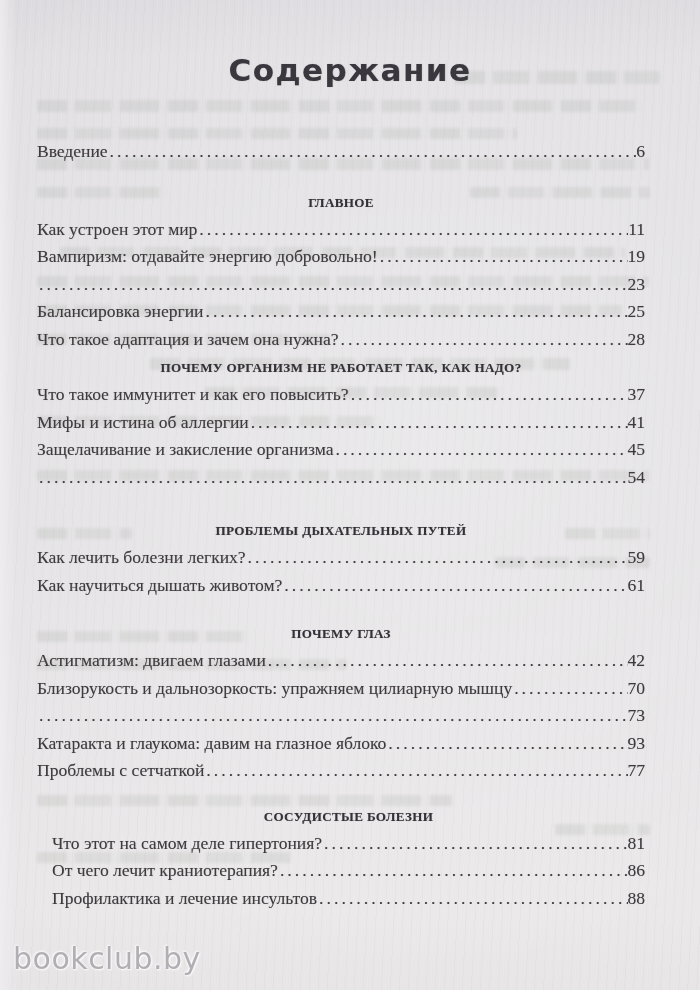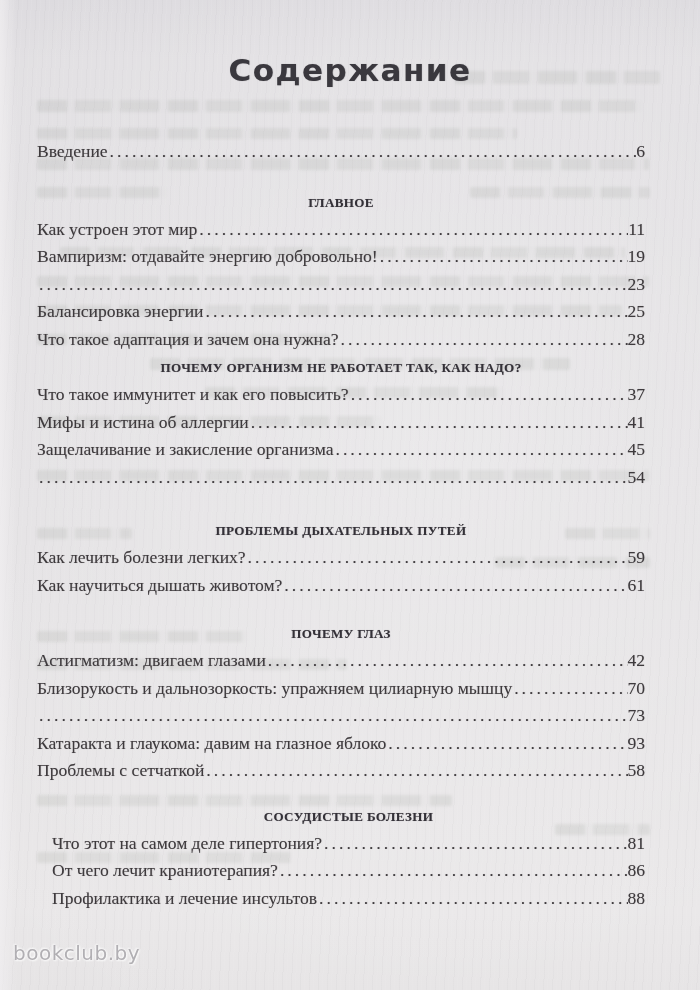--- a/index.html
+++ b/index.html
@@ -88,21 +88,21 @@
   .s1 { margin-top: 24px; }
   .s2 { margin-top: 2px; }
   .s3 { margin-top: 27px; }
   .s4 { margin-top: 22px; }
   .s5 { margin-top: 19px; margin-left: 15px; }
 
   .watermark {
     position: absolute;
     top: 941px; left: 13px;
     font-family: "DejaVu Sans", sans-serif;
-    font-size: 20px;
+    font-size: 30px;
     font-weight: 500;
     letter-spacing: 0.5px;
     color: #b1afb3;
     text-shadow:
       0 0 3px rgba(255,255,255,0.95),
       1px 1px 2px rgba(255,255,255,0.85),
       -1px -1px 2px rgba(255,255,255,0.7);
     z-index: 3;
   }
 </style>
@@ -223,21 +223,21 @@
           <span class="num">73</span>
         </div>
         <div class="row">
           <span class="lbl">Катаракта и глаукома: давим на глазное яблоко</span>
           <span class="dots">................................................................................................................................................................</span>
           <span class="num">93</span>
         </div>
         <div class="row">
           <span class="lbl">Проблемы с сетчаткой</span>
           <span class="dots">................................................................................................................................................................</span>
-          <span class="num">58</span>
+          <span class="num">77</span>
         </div>
       </section>
       <section class="toc-section s5">
         <div class="heading">СОСУДИСТЫЕ БОЛЕЗНИ</div>
         <div class="row">
           <span class="lbl">Что этот на самом деле гипертония?</span>
           <span class="dots">................................................................................................................................................................</span>
           <span class="num">81</span>
         </div>
         <div class="row">

